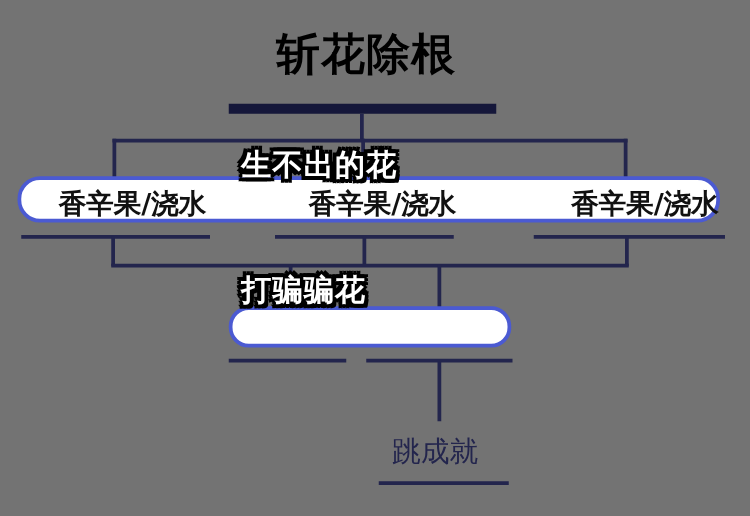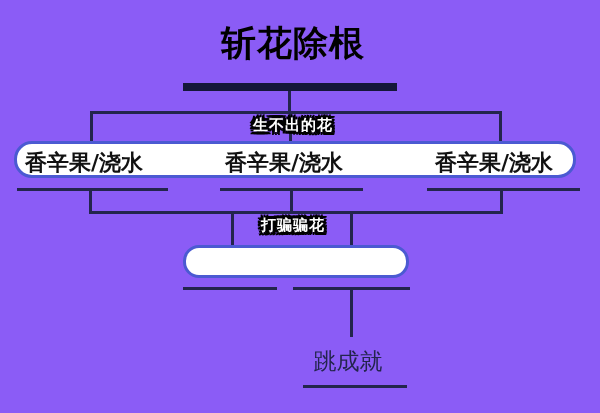--- a/index.html
+++ b/index.html
@@ -1,40 +1,40 @@
 <!DOCTYPE html>
 <html style="--line: #23254d; --bar: #15173a; --box-border: #4b5ad2; --text-dark: #111111; --text-navy: #23254d; --label-fill: #ffffff; --label-outline: #000000;"><head>
 <meta charset="utf-8">
 <style>
   html,body { margin:0; padding:0; background:#fff; }
   .canvas {
-    position:relative; width:600px; height:413px; background:#8b5cf6; overflow:hidden;
+    position:relative; width:600px; height:413px; background:#737373; overflow:hidden;
     font-family:"DejaVu Sans","Liberation Sans",sans-serif;
   }
   .h, .v { position:absolute; background:var(--line,#23254d); }
   .h { height:3px; }
   .v { width:3px; }
   .bar { position:absolute; background:var(--bar,#15173a); }
   .title {
     position:absolute; top:20px; left:0; width:586px; text-align:center;
     font-size:35px; font-weight:bold; color:#000; letter-spacing:1px;
   }
   .box {
     position:absolute; background:#ffffff;
     border:3.5px solid var(--box-border,#4b5ad2);
   }
   .box1 { left:14px; top:141px; width:556px; height:31px; border-radius:18px; }
   .box2 { left:183px; top:245px; width:220px; height:27px; border-radius:16px; }
   .node {
     position:absolute; font-size:22px; font-weight:bold;
-    color:var(--text-dark,#111111); text-align:left; white-space:nowrap;
+    color:var(--text-dark,#111111); text-align:right; white-space:nowrap;
   }
   .outlined {
-    position:absolute; font-size:15px; font-weight:bold; letter-spacing:1px;
-    color:var(--label-fill,#ffffff); text-align:center; white-space:nowrap; z-index:5;
+    position:absolute; font-size:24px; font-weight:bold; letter-spacing:1px;
+    color:var(--label-fill,#ffffff); white-space:nowrap; z-index:5;
     text-shadow:
       -3px -3px 0 var(--label-outline,#000), 3px -3px 0 var(--label-outline,#000),
       -3px  3px 0 var(--label-outline,#000), 3px  3px 0 var(--label-outline,#000),
       -3px  0   0 var(--label-outline,#000), 3px  0   0 var(--label-outline,#000),
        0   -3px 0 var(--label-outline,#000), 0    3px 0 var(--label-outline,#000),
       -2px -2px 0 var(--label-outline,#000), 2px -2px 0 var(--label-outline,#000),
       -2px  2px 0 var(--label-outline,#000), 2px  2px 0 var(--label-outline,#000);
   }
   .leaf {
     position:absolute; font-size:23px; font-weight:normal;

